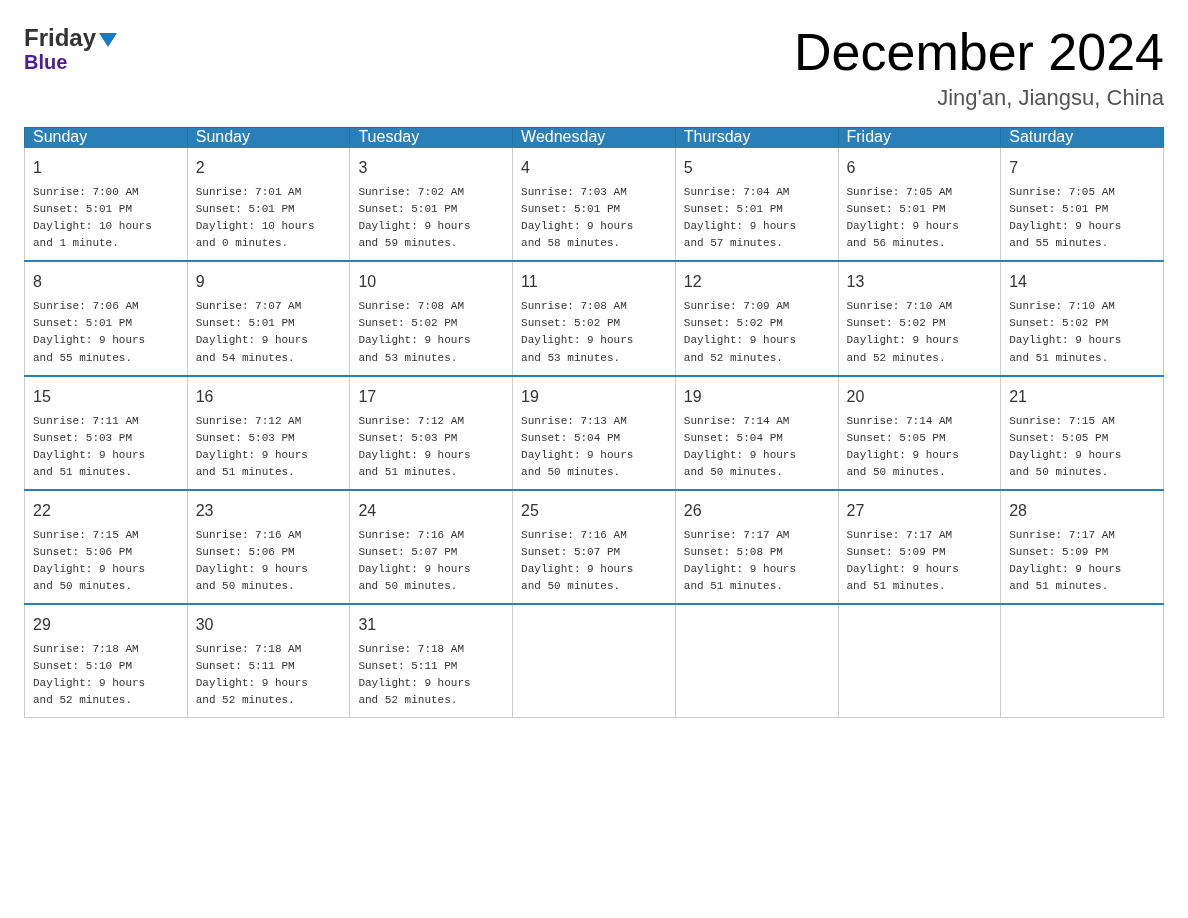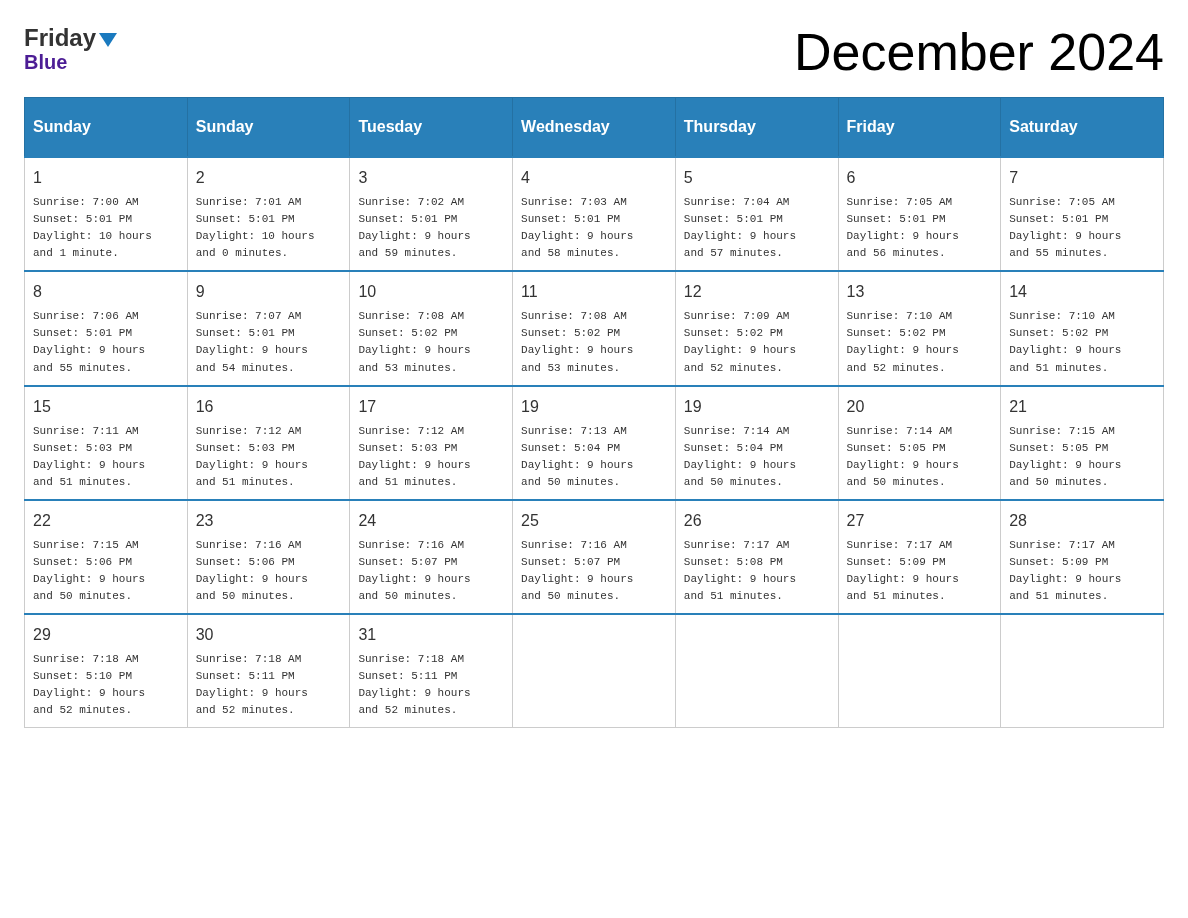--- a/index.html
+++ b/index.html
@@ -38,22 +38,22 @@
     }
     table {
       width: 100%;
       border-collapse: collapse;
       table-layout: fixed;
     }
     thead tr th {
       background-color: #2980b9;
       color: #fff;
       font-size: 16px;
-      font-weight: 700;
-      padding: 20px 8px;
+      font-weight: 400;
+      padding: 0 8px;
       text-align: left;
       border: 1px solid #2471a3;
     }
     tbody tr td {
       vertical-align: top;
       padding: 8px;
       font-size: 13px;
       color: #333;
       border: 1px solid #ccc;
       border-top: 2px solid #2980b9;
@@ -84,20 +84,21 @@
 <div class="header">
   <div class="logo">
     <div style="display:flex;align-items:center;">
       <span style="font-size:24px;font-weight:bold;color:#333;">Friday</span>
       <span style="display:inline-block;width:0;height:0;border-left:9px solid transparent;border-right:9px solid transparent;border-top:14px solid #1a7abf;margin-left:3px;margin-top:4px;"></span>
     </div>
     <span style="font-size:20px;font-weight:bold;color:#4c1d95;line-height:1;">Blue</span>
   </div>
   <div class="title-block">
     <h1>December 2024</h1>
+    <h2>Jing'an, Jiangsu, China</h2>
   </div>
 </div>
 
 <table>
   <thead>
     <tr>
       <th>Sunday</th>
       <th>Sunday</th>
       <th>Tuesday</th>
       <th>Wednesday</th>

